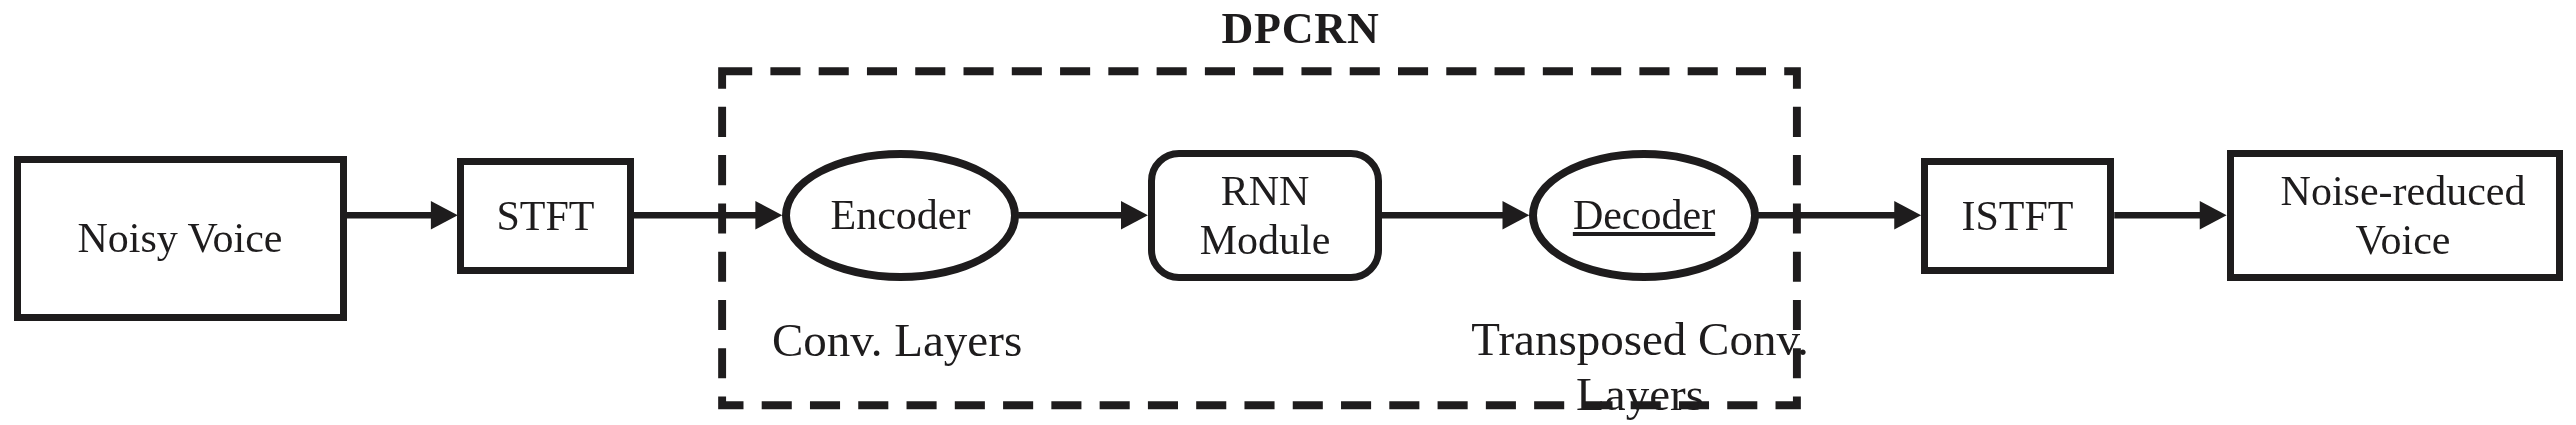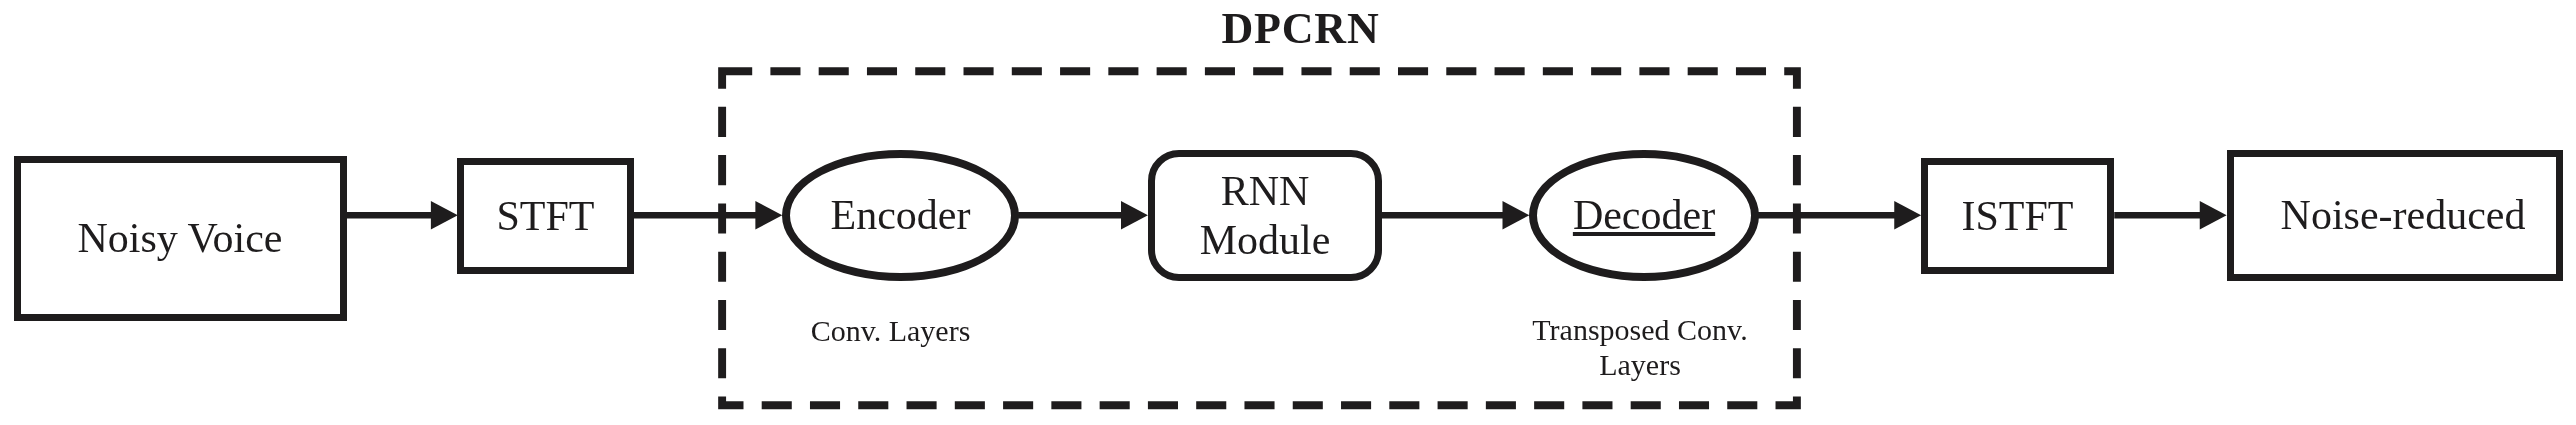--- a/index.html
+++ b/index.html
@@ -49,21 +49,21 @@
     position:absolute;
     left:1142px;top:3.2px;width:317px;
     text-align:center;
     font-size:44px;
     font-weight:bold;
     letter-spacing:0.8px;
   }
   .sublabel{
     position:absolute;
     text-align:center;
-    font-size:30px;
+    font-size:47px;
     line-height:1.18;
   }
   .sub-conv{left:772px;top:313px;width:237px;white-space:nowrap;}
   .sub-transposed{left:1442px;top:312px;width:396px;}
 </style>
 </head>
 <body>
 
 <div class="canvas">
 
@@ -124,20 +124,21 @@
   <div class="node ellipse ell-decoder">
     <span>Decoder</span>
   </div>
 
   <div class="node box-istft">
     <span>ISTFT</span>
   </div>
 
   <div class="node box-noise">
     <span>Noise-reduced</span>
+    <span>Voice</span>
   </div>
 
   <div class="sublabel sub-conv">Conv. Layers</div>
 
   <div class="sublabel sub-transposed">
     <div>Transposed Conv.</div>
     <div>Layers</div>
   </div>
 
 </div>

